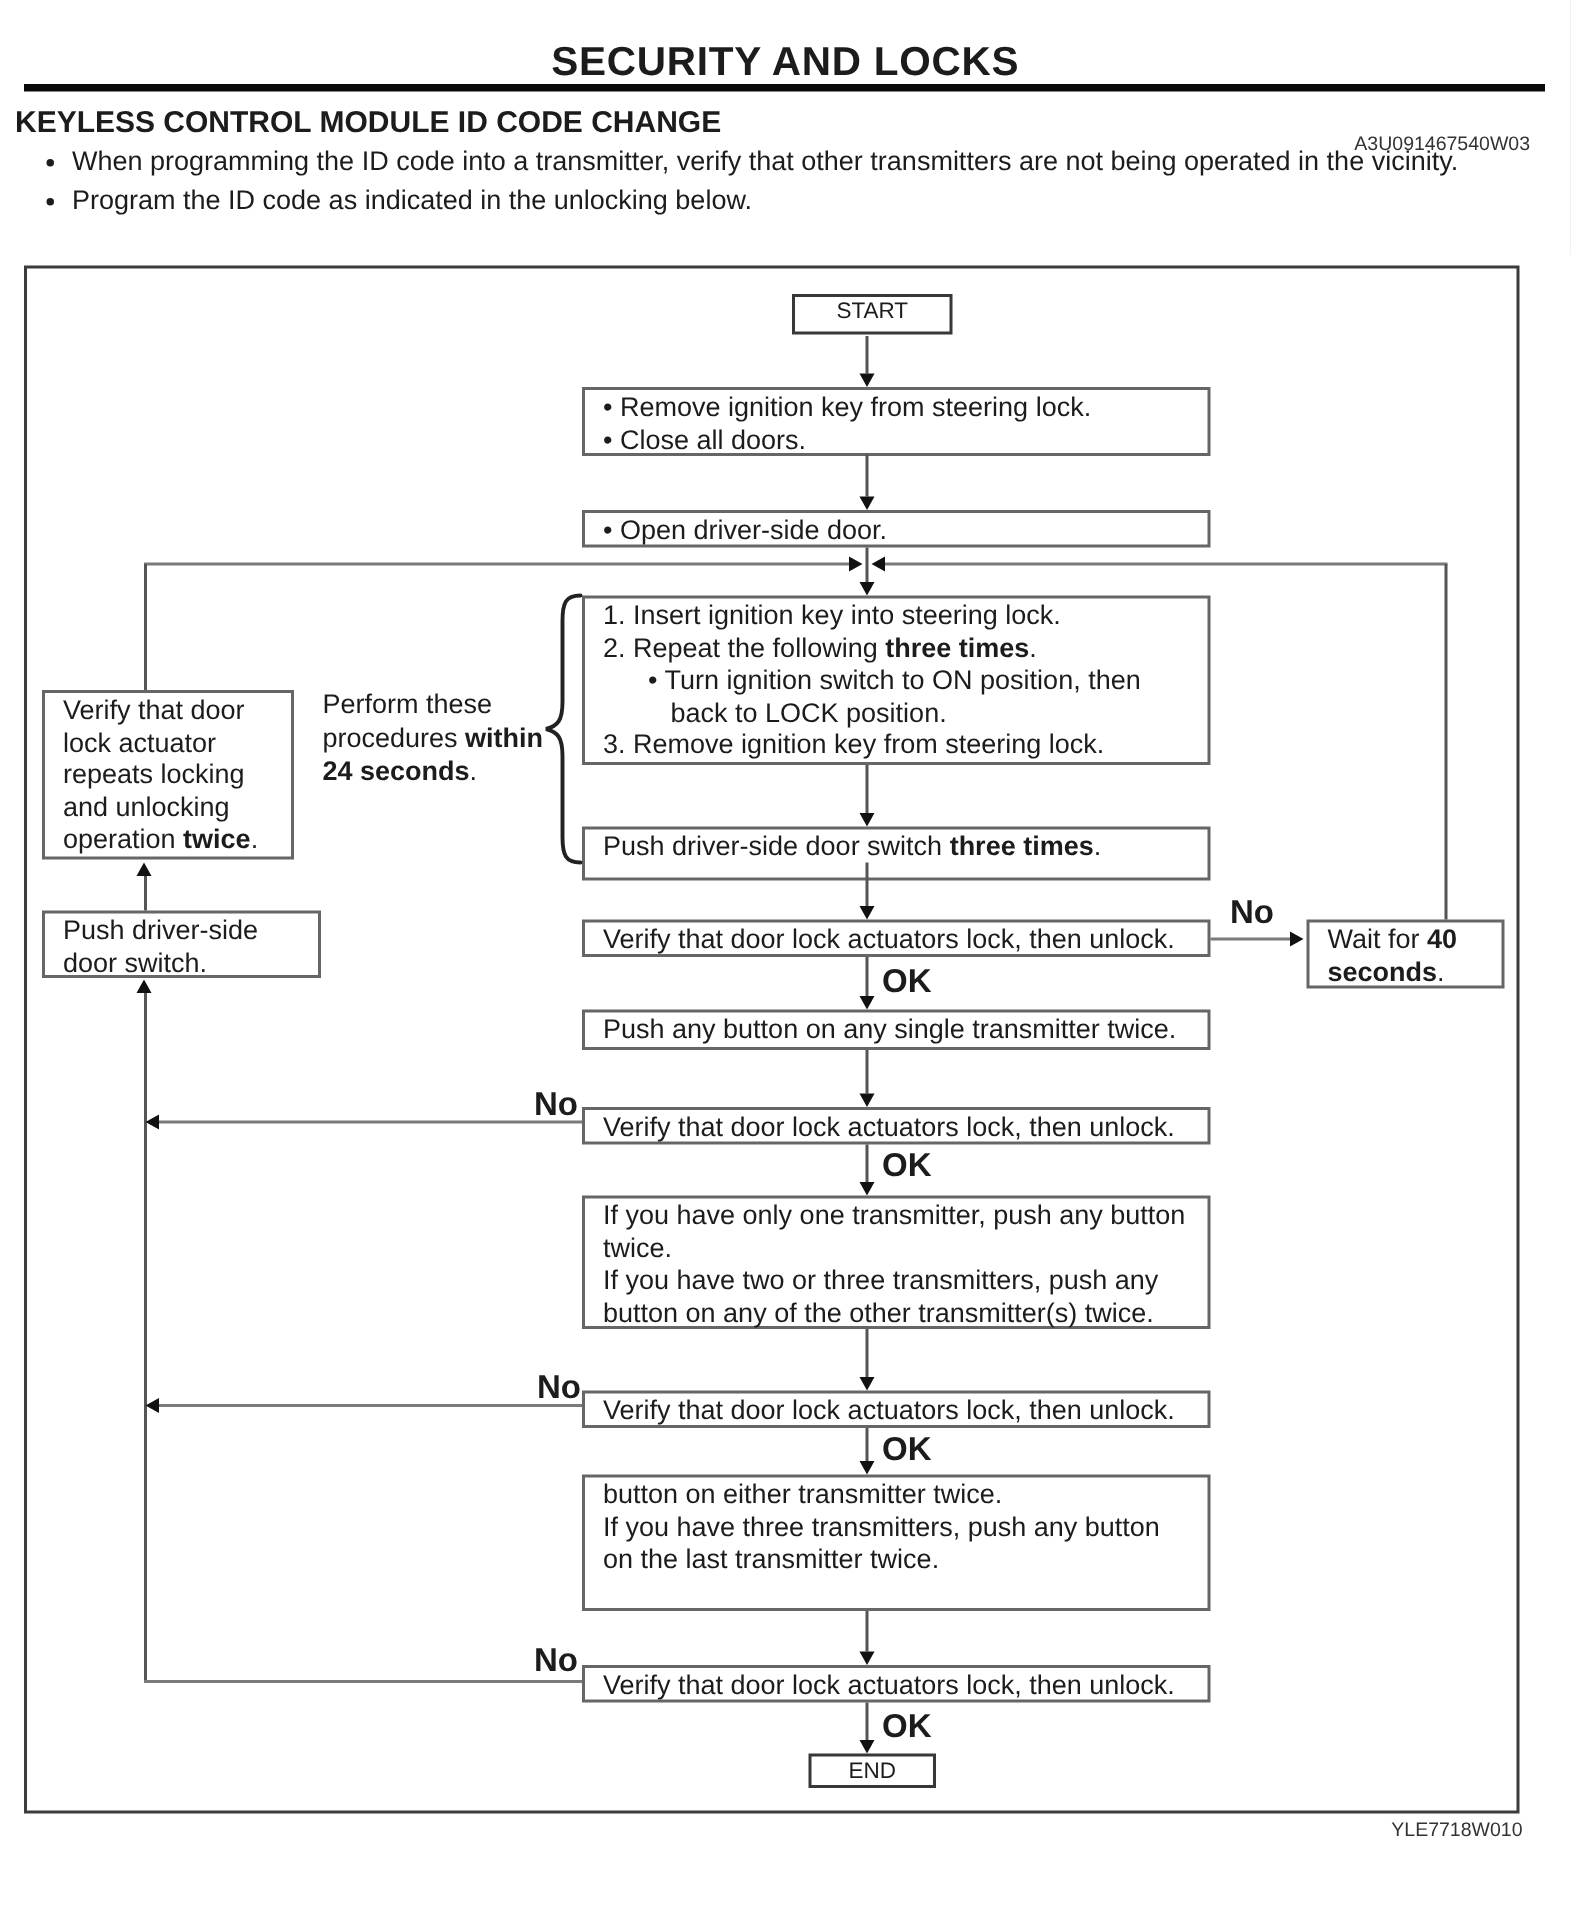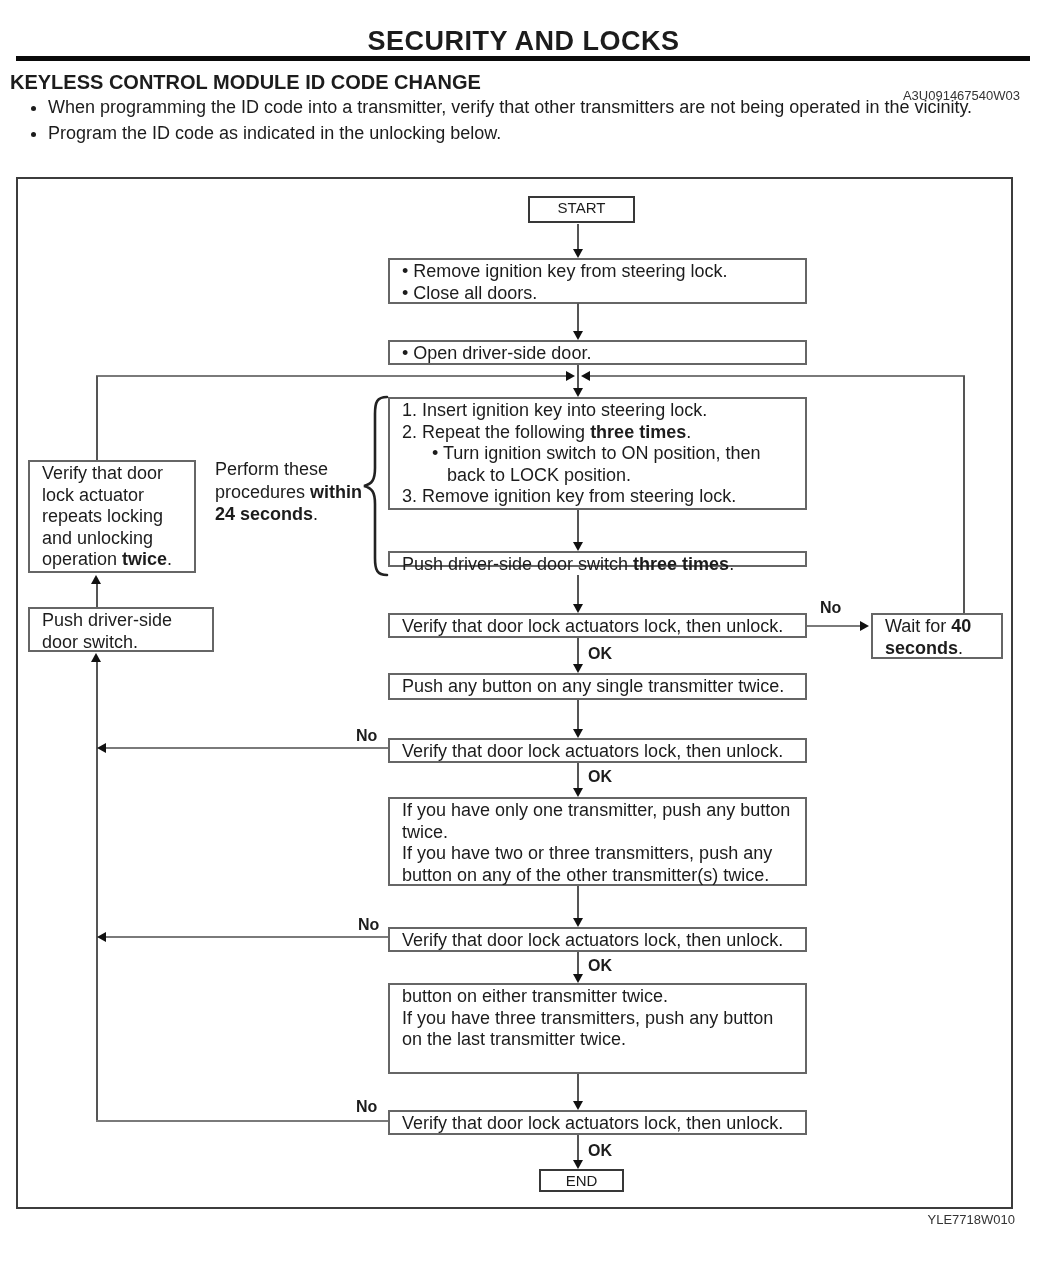--- a/index.html
+++ b/index.html
@@ -12,21 +12,21 @@
   .doccode{left:600px;top:88px;width:420px;text-align:right;font-size:13px;color:#333;}
   .figcode{left:615px;top:1212px;width:400px;text-align:right;font-size:13px;color:#333;}
   ul.bullets{left:22px;top:96px;width:968px;margin:0;padding:0 0 0 26px;font-size:18px;line-height:23px;}
   ul.bullets li{margin:0 0 3px 0;}
   .frame{left:16px;top:177px;width:997px;height:1032px;border:2px solid #3c3c3c;box-sizing:border-box;}
   .box{background:#fff;border:2px solid #666;box-sizing:border-box;font-size:18px;padding:1px 6px 0 12px;}
   .box .line{white-space:pre;line-height:21.5px;}
   .cbox{background:#fff;border:2px solid #383838;box-sizing:border-box;font-size:15px;text-align:center;padding:1px 0 0 0;}
   .note{font-size:18px;line-height:22.5px;}
   .note .line{white-space:pre;}
-  .lbl{font-size:16px;font-weight:bold;line-height:20px;text-align:right;}
+  .lbl{font-size:22px;font-weight:bold;line-height:20px;text-align:right;}
   .vl{width:2px;background:#555;}
   .hl{height:2px;background:#7a7a7a;}
   .ad,.au,.al,.ar{width:0;height:0;}
   .ad{border-left:5px solid transparent;border-right:5px solid transparent;border-top:9px solid #111;}
   .au{border-left:5px solid transparent;border-right:5px solid transparent;border-bottom:9px solid #111;}
   .al{border-top:5px solid transparent;border-bottom:5px solid transparent;border-right:9px solid #111;}
   .ar{border-top:5px solid transparent;border-bottom:5px solid transparent;border-left:9px solid #111;}
   b{font-weight:bold;}
 </style>
 </head>
@@ -54,21 +54,21 @@
   <div class="abs box" style="left:388px;top:340px;width:419px;height:25px;">
       <div class="line">• Open driver-side door.</div>
     </div>
   <div class="abs box" style="left:388px;top:397px;width:419px;height:113px;">
       <div class="line">1. Insert ignition key into steering lock.</div>
       <div class="line">2. Repeat the following <b>three times</b>.</div>
       <div class="line">      • Turn ignition switch to ON position, then</div>
       <div class="line">         back to LOCK position.</div>
       <div class="line">3. Remove ignition key from steering lock.</div>
     </div>
-  <div class="abs box" style="left:388px;top:551px;width:419px;height:16px;">
+  <div class="abs box" style="left:388px;top:551px;width:419px;height:36px;">
       <div class="line">Push driver-side door switch <b>three times</b>.</div>
     </div>
   <div class="abs box" style="left:388px;top:613px;width:419px;height:25px;">Verify that door lock actuators lock, then unlock.</div>
   <div class="abs box" style="left:388px;top:673px;width:419px;height:27px;">
       <div class="line">Push any button on any single transmitter twice.</div>
     </div>
   <div class="abs box" style="left:388px;top:738px;width:419px;height:25px;">Verify that door lock actuators lock, then unlock.</div>
   <div class="abs box" style="left:388px;top:797px;width:419px;height:89px;">
       <div class="line">If you have only one transmitter, push any button</div>
       <div class="line">twice.</div>

